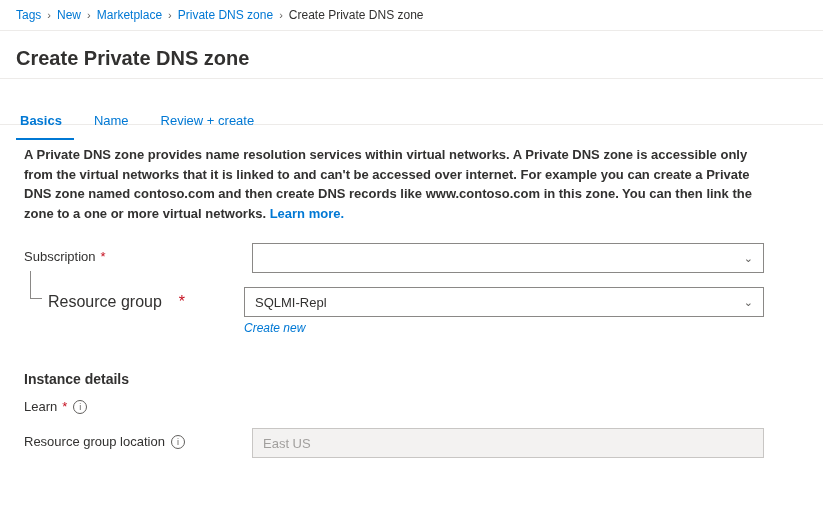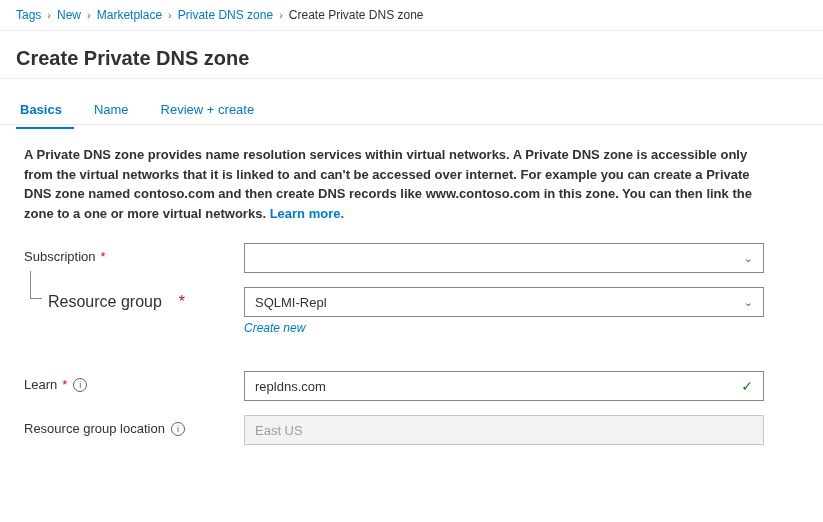--- a/index.html
+++ b/index.html
@@ -57,21 +57,21 @@
       margin-top: 8px;
     }
     .tab {
       padding: 10px 12px 10px 4px;
       margin-right: 16px;
       cursor: pointer;
       font-size: 13px;
       color: #0078d4;
       border-bottom: 2px solid transparent;
       position: relative;
-      top: 5px;
+      top: 16px;
     }
     .tab.active {
       color: #0078d4;
       border-bottom: 2px solid #0078d4;
       font-weight: 600;
     }
 
     
     .content {
       padding: 20px 24px;
@@ -105,20 +105,21 @@
       max-width: 740px;
       margin-bottom: 16px;
     }
 
     
     .form-row {
       display: flex;
       align-items: flex-start;
       margin-bottom: 14px;
       max-width: 740px;
+      gap: 8px;
     }
     .form-label {
       width: 220px;
       min-width: 220px;
       font-size: 13px;
       color: #323130;
       padding-top: 6px;
       display: flex;
       align-items: center;
       gap: 4px;
@@ -287,33 +288,28 @@
     <div class="rg-control">
       <div class="dropdown">
         <span>SQLMI-Repl</span>
         <span class="dropdown-chevron">⌄</span>
       </div>
       <a href="#" class="create-new-link">Create new</a>
     </div>
   </div>
 
   <hr class="section-divider">
+  <div class="section-title">Instance details</div>
 
   <div class="form-row">
     <div class="form-label">
       <span>Learn</span>
       <span class="required-star">*</span>
       <span class="info-icon">i</span>
     </div>
-    <div class="form-control">
-      <div class="text-input">
-        <span>repldns.com</span>
-        <span class="input-valid-icon">✓</span>
-      </div>
-    </div>
   </div>
 
   <div class="form-row">
     <div class="form-label">
       <span>Resource group location</span>
       <span class="info-icon">i</span>
     </div>
     <div class="form-control">
       <div class="dropdown disabled">
         <span>East US</span>

